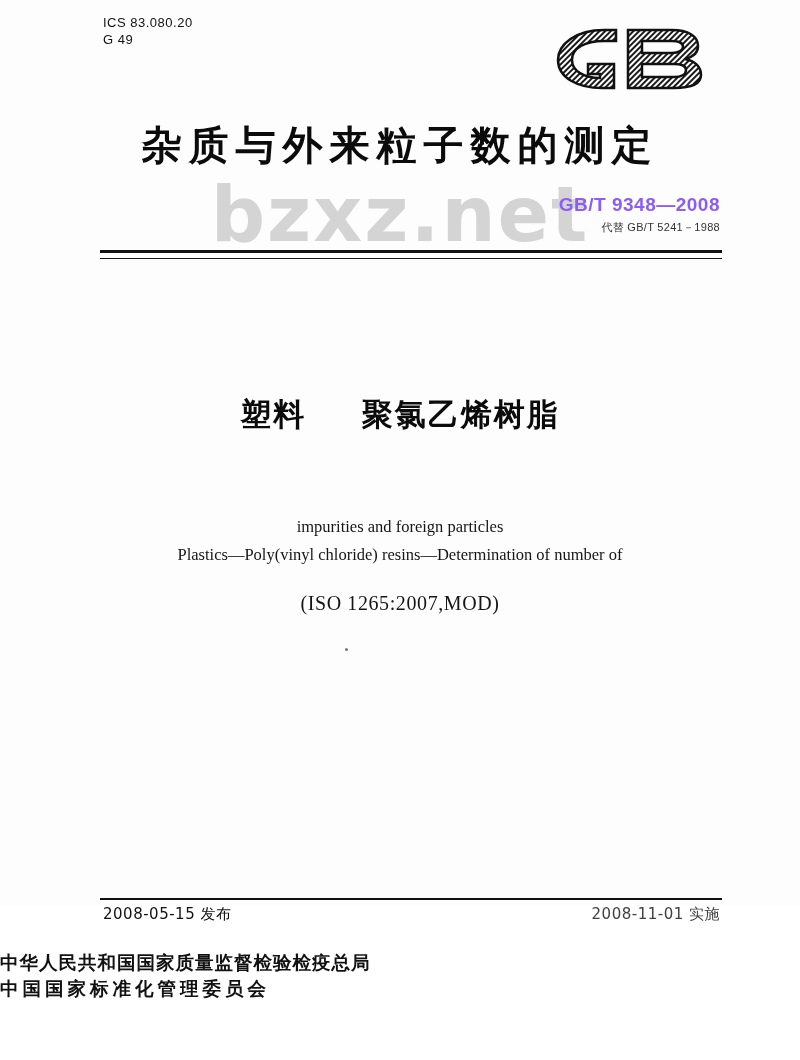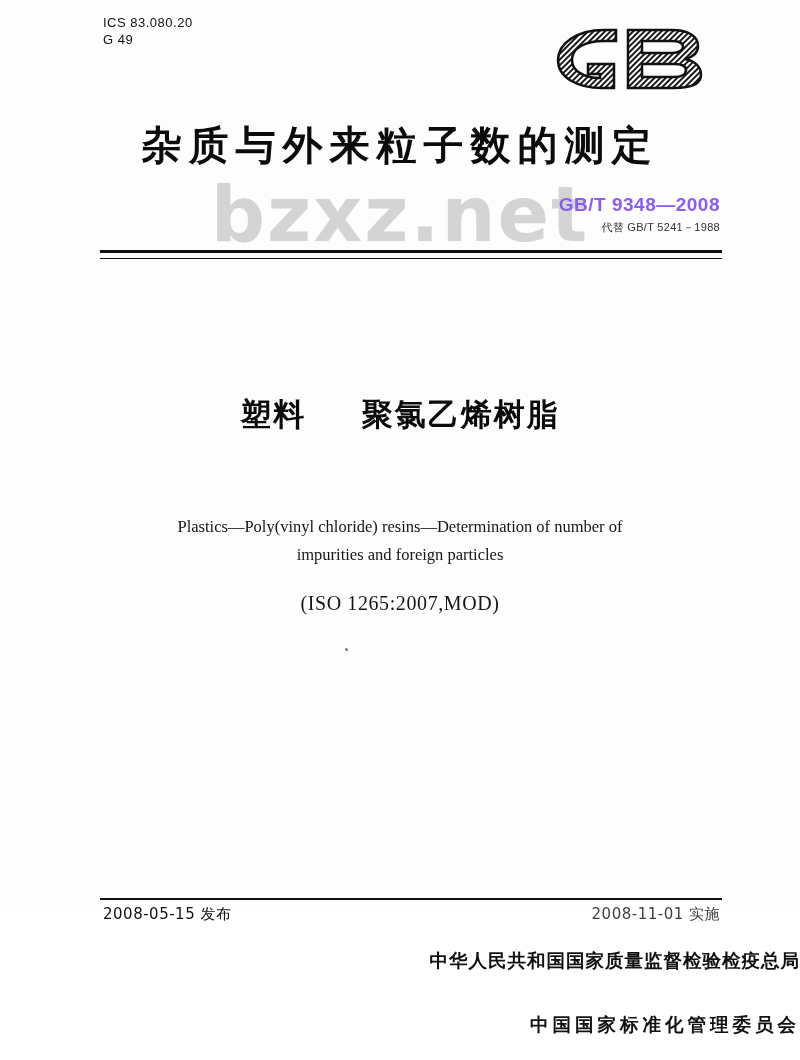--- a/index.html
+++ b/index.html
@@ -197,35 +197,34 @@
     letter-spacing: 0.5px;
     color: #404040;
   }
 
   
   .issuer {
     position: absolute;
     left: 0;
     right: 0;
     top: 950px;
-    text-align: right;
-    font-family: Liberation Mono, monospace;
+    text-align: left;
+    font-family: Liberation Serif, serif;
     font-weight: bold;
     color: #111;
   }
   .issuer .org1 {
     font-size: 18.5px;
     letter-spacing: 1px;
     line-height: 26px;
   }
   .issuer .org2 {
     font-size: 18.5px;
     letter-spacing: 4px;
     line-height: 26px;
-    margin-top: 38px;
   }
   .issuer-wrap { position: relative; display: inline-block; }
 </style>
 </head>
 <body>
 
 <div class="page">
 
   <div class="ics-block">
     <div>ICS 83.080.20</div>
@@ -261,22 +260,22 @@
 
   <div class="doc-title">
     <div class="line1">
       <span>塑料</span>
       <span class="gap"></span>
       <span>聚氯乙烯树脂</span>
     </div>
   </div>
 
   <div class="doc-subtitle">
+    <div>impurities and foreign particles</div>
     <div>Plastics—Poly(vinyl chloride) resins—Determination of number of</div>
-    <div>impurities and foreign particles</div>
   </div>
 
   <div class="doc-iso">(ISO 1265:2007,MOD)</div>
 
   <div class="dot-mark"></div>
 
   <div class="rule-bottom"></div>
 
   <div class="date-left">2008-05-15 发布</div>
   <div class="date-right">2008-11-01 实施</div>

